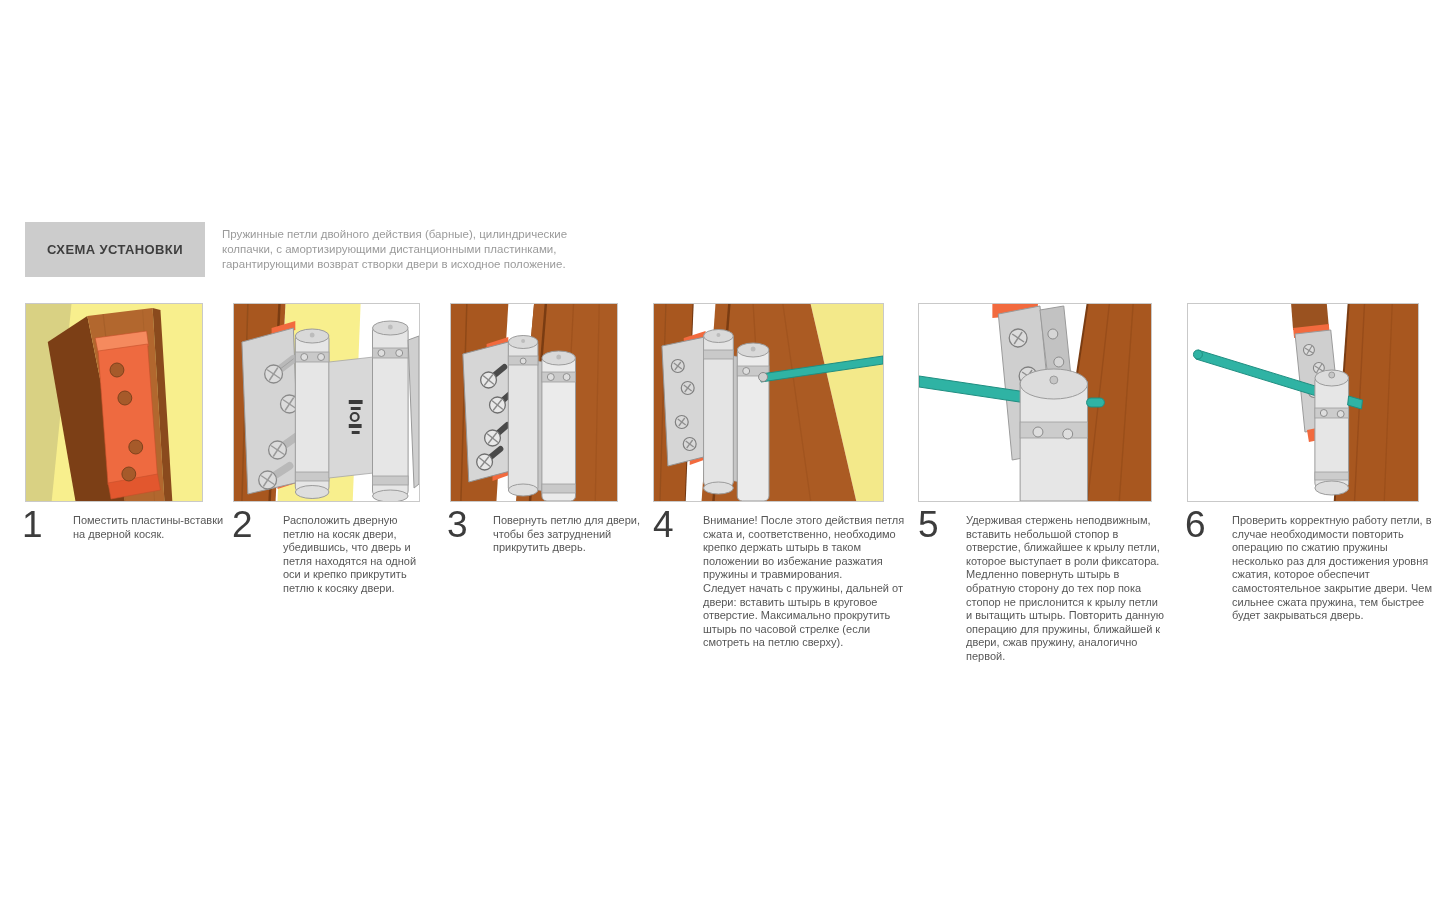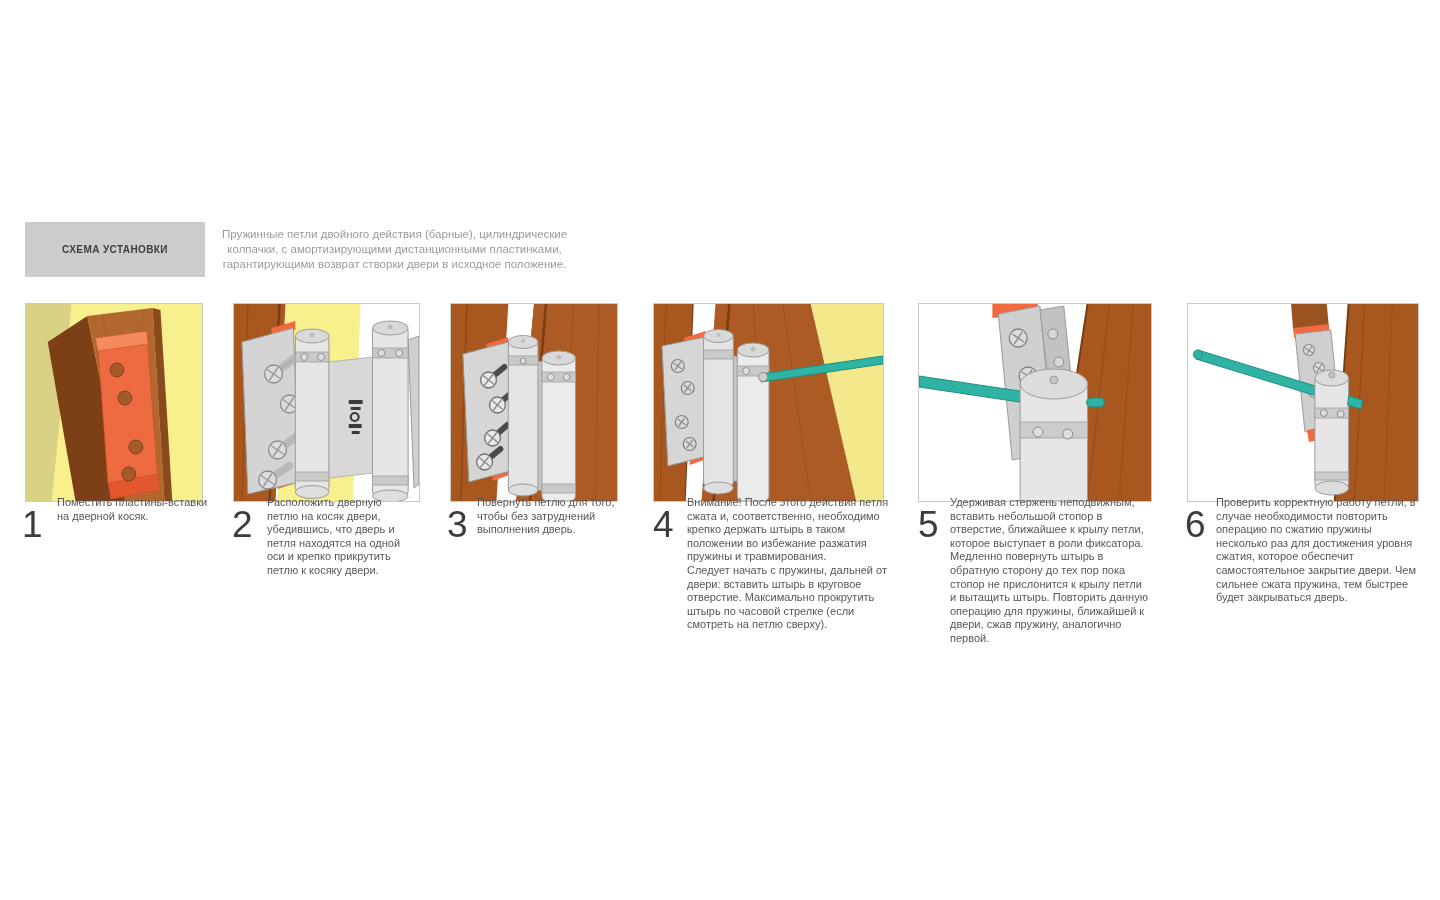--- a/index.html
+++ b/index.html
@@ -9,50 +9,50 @@
     background:#ffffff;
     font-family:"Liberation Sans", sans-serif;
     position:relative;
     overflow:hidden;
   }
   .header-box {
     position:absolute; left:25px; top:222px;
     width:180px; height:55px;
     background:#cccccc;
     display:flex; align-items:center; justify-content:center;
-    font-size:10px; font-weight:bold; letter-spacing:0.4px;
+    font-size:13px; font-weight:bold; letter-spacing:0.4px;
     color:#3e3e3e;
   }
   .intro {
     position:absolute; left:222px; top:227px;
     font-size:11.5px; line-height:15px; color:#9b9b9b;
     font-weight:300;
-    text-align:center;
   }
   .panel {
     position:absolute; top:303px; height:199px;
     border:1px solid #c9c9c9; background:#ffffff;
     overflow:hidden;
   }
   .panel svg { display:block; width:100%; height:100%; }
   .p1 { left:25px;   width:178px; }
   .p2 { left:233px;  width:187px; }
   .p3 { left:450px;  width:168px; }
   .p4 { left:653px;  width:231px; }
   .p5 { left:918px;  width:234px; }
   .p6 { left:1187px; width:232px; }
   .step-num {
     position:absolute; top:506px;
     font-size:37px; font-weight:300; line-height:1;
     color:#3c3c3c;
   }
   .step-text {
-    position:absolute; top:496px;
+    position:absolute; top:514px;
     font-size:11px; line-height:13.6px; color:#575757;
     font-weight:300;
+    margin-left:16px;
   }
   .step-text p { margin:0; }
   .n1 { left:22px; }   .t1 { left:57px;   width:152px; }
   .n2 { left:232px; }  .t2 { left:267px;  width:142px; }
   .n3 { left:447px; }  .t3 { left:477px;  width:158px; }
   .n4 { left:653px; }  .t4 { left:687px;  width:210px; }
   .n5 { left:918px; }  .t5 { left:950px;  width:200px; }
   .n6 { left:1185px; } .t6 { left:1216px; width:206px; }
 </style>
 </head>
@@ -351,21 +351,21 @@
   <p>Поместить пластины-вставки на дверной косяк.</p>
 </div>
 
 <div class="step-num n2">2</div>
 <div class="step-text t2">
   <p>Расположить дверную петлю на косяк двери, убедившись, что дверь и петля находятся на одной оси и крепко прикрутить петлю к косяку двери.</p>
 </div>
 
 <div class="step-num n3">3</div>
 <div class="step-text t3">
-  <p>Повернуть петлю для того, чтобы без затруднений выполнения дверь.</p>
+  <p>Повернуть петлю для двери, чтобы без затруднений прикрутить дверь.</p>
 </div>
 
 <div class="step-num n4">4</div>
 <div class="step-text t4">
   <p>Внимание! После этого действия петля сжата и, соответственно, необходимо крепко держать штырь в таком положении во избежание разжатия пружины и травмирования.</p>
   <p>Следует начать с пружины, дальней от двери: вставить штырь в круговое отверстие. Максимально прокрутить штырь по часовой стрелке (если смотреть на петлю сверху).</p>
 </div>
 
 <div class="step-num n5">5</div>
 <div class="step-text t5">

